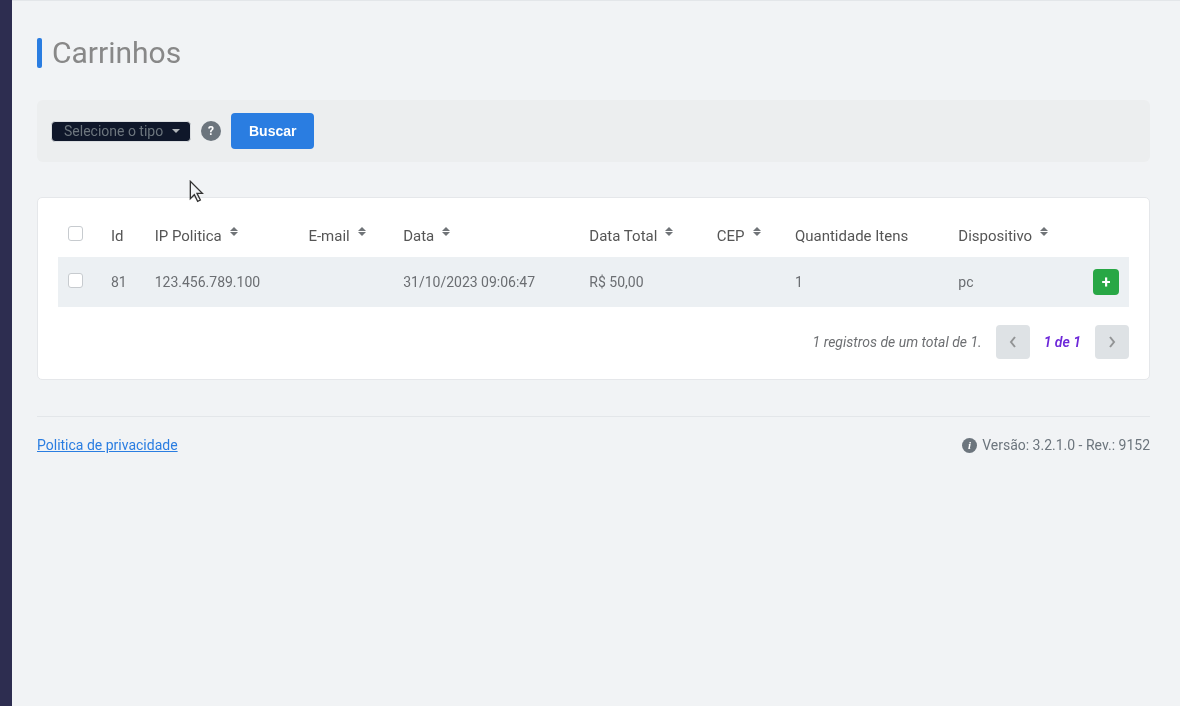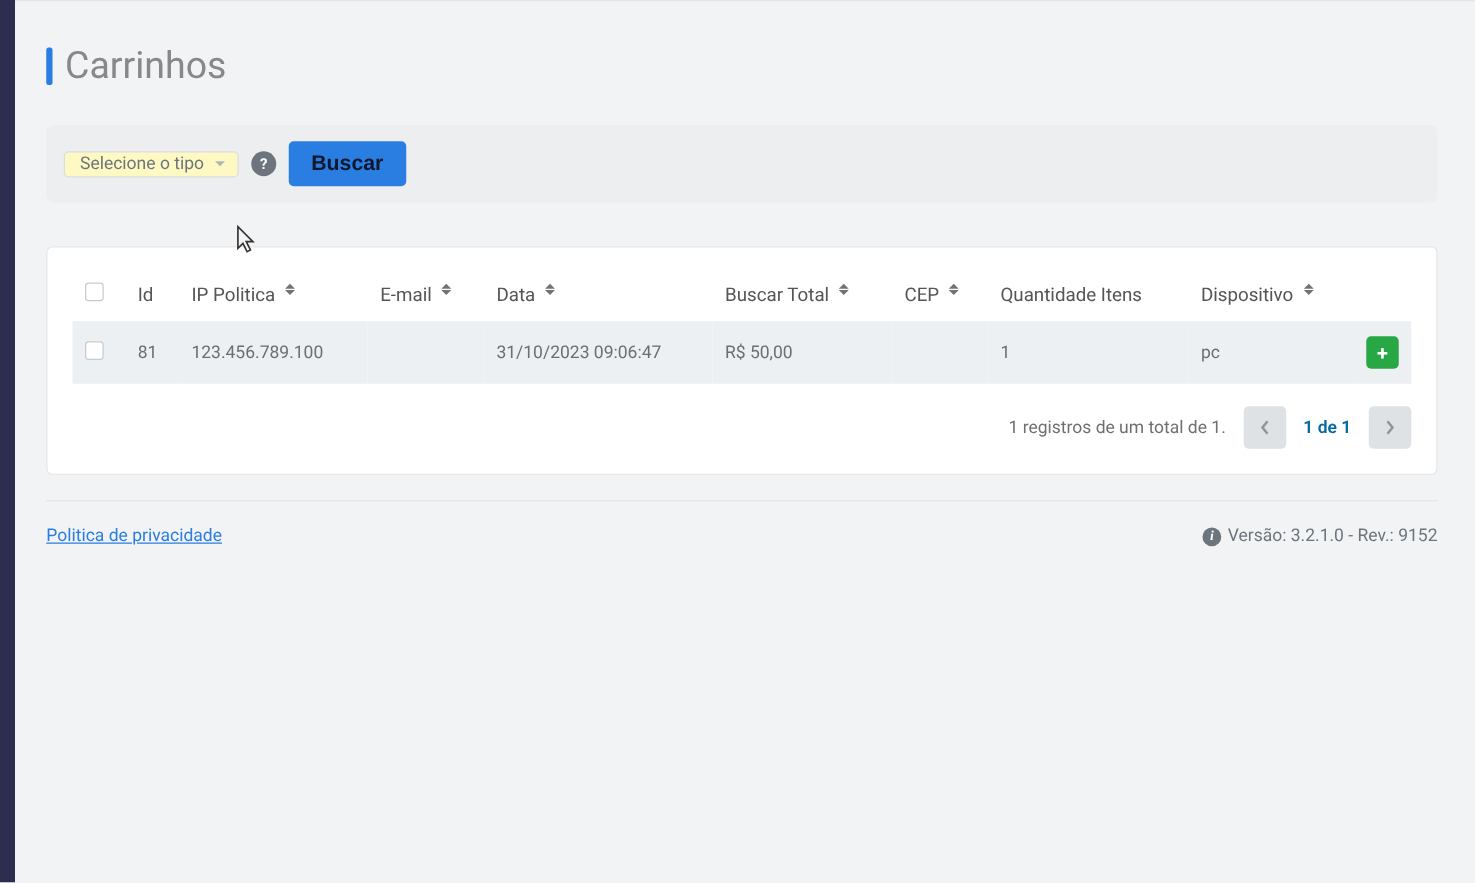--- a/index.html
+++ b/index.html
@@ -45,21 +45,21 @@
     .filter-bar {
       background: #eceeef;
       border-radius: 6px;
       padding: 13px 14px;
       display: flex;
       align-items: center;
       gap: 10px;
       margin-bottom: 35px;
     }
     .select-fake {
-      background: #fef9c3;
+      background: #0f172a;
       border: 1px solid #dadde0;
       border-radius: 4px;
       height: 21px;
       display: flex;
       align-items: center;
       padding: 0 10px 0 12px;
       font-size: 14px;
       color: #6c757d;
       gap: 8px;
       cursor: pointer;
@@ -79,26 +79,26 @@
       color: #fff;
       display: flex;
       align-items: center;
       justify-content: center;
       font-size: 12px;
       font-weight: 700;
       cursor: pointer;
     }
     .btn-primary {
       background: #2a7de1;
-      color: #0f172a;
+      color: #ffffff;
       border: none;
       border-radius: 4px;
       height: 36px;
       padding: 0 18px;
-      font-size: 17px;
+      font-size: 14px;
       font-weight: 600;
       cursor: pointer;
     }
     .cursor-arrow {
       position: absolute;
       left: 176px;
       top: 180px;
       width: 18px;
       height: 24px;
       pointer-events: none;
@@ -167,40 +167,42 @@
       cursor: pointer;
     }
     .table-footer {
       display: flex;
       align-items: center;
       justify-content: flex-end;
       gap: 14px;
       margin-top: 18px;
     }
     .records-text {
+      font-style: italic;
       color: #6d6f72;
       font-size: 14px;
     }
     .pager-btn {
       width: 34px; height: 34px;
       background: #dee2e5;
       border-radius: 4px;
       display: inline-flex;
       align-items: center;
       justify-content: center;
       cursor: pointer;
     }
     .pager-btn svg { opacity: 0.55; }
     .page-label {
-      color: #0369a1;
+      color: #6d28d9;
       font-size: 14px;
       font-weight: 600;
+      font-style: italic;
     }
     .footer {
-      margin-top: 20px;
+      margin-top: 36px;
       border-top: 1px solid #e3e6e9;
       padding-top: 20px;
       display: flex;
       align-items: center;
       justify-content: space-between;
       font-size: 14px;
       color: #6c757d;
     }
     .footer a {
       color: #2a7de1;
@@ -276,21 +278,21 @@
                 </span>
               </span></th>
           <th><span class="th-inner">
                 <span>Data</span>
                 <span class="sort-icon">
                   <span class="up"></span>
                   <span class="down"></span>
                 </span>
               </span></th>
           <th><span class="th-inner">
-                <span>Buscar Total</span>
+                <span>Data Total</span>
                 <span class="sort-icon">
                   <span class="up"></span>
                   <span class="down"></span>
                 </span>
               </span></th>
           <th><span class="th-inner">
                 <span>CEP</span>
                 <span class="sort-icon">
                   <span class="up"></span>
                   <span class="down"></span>

